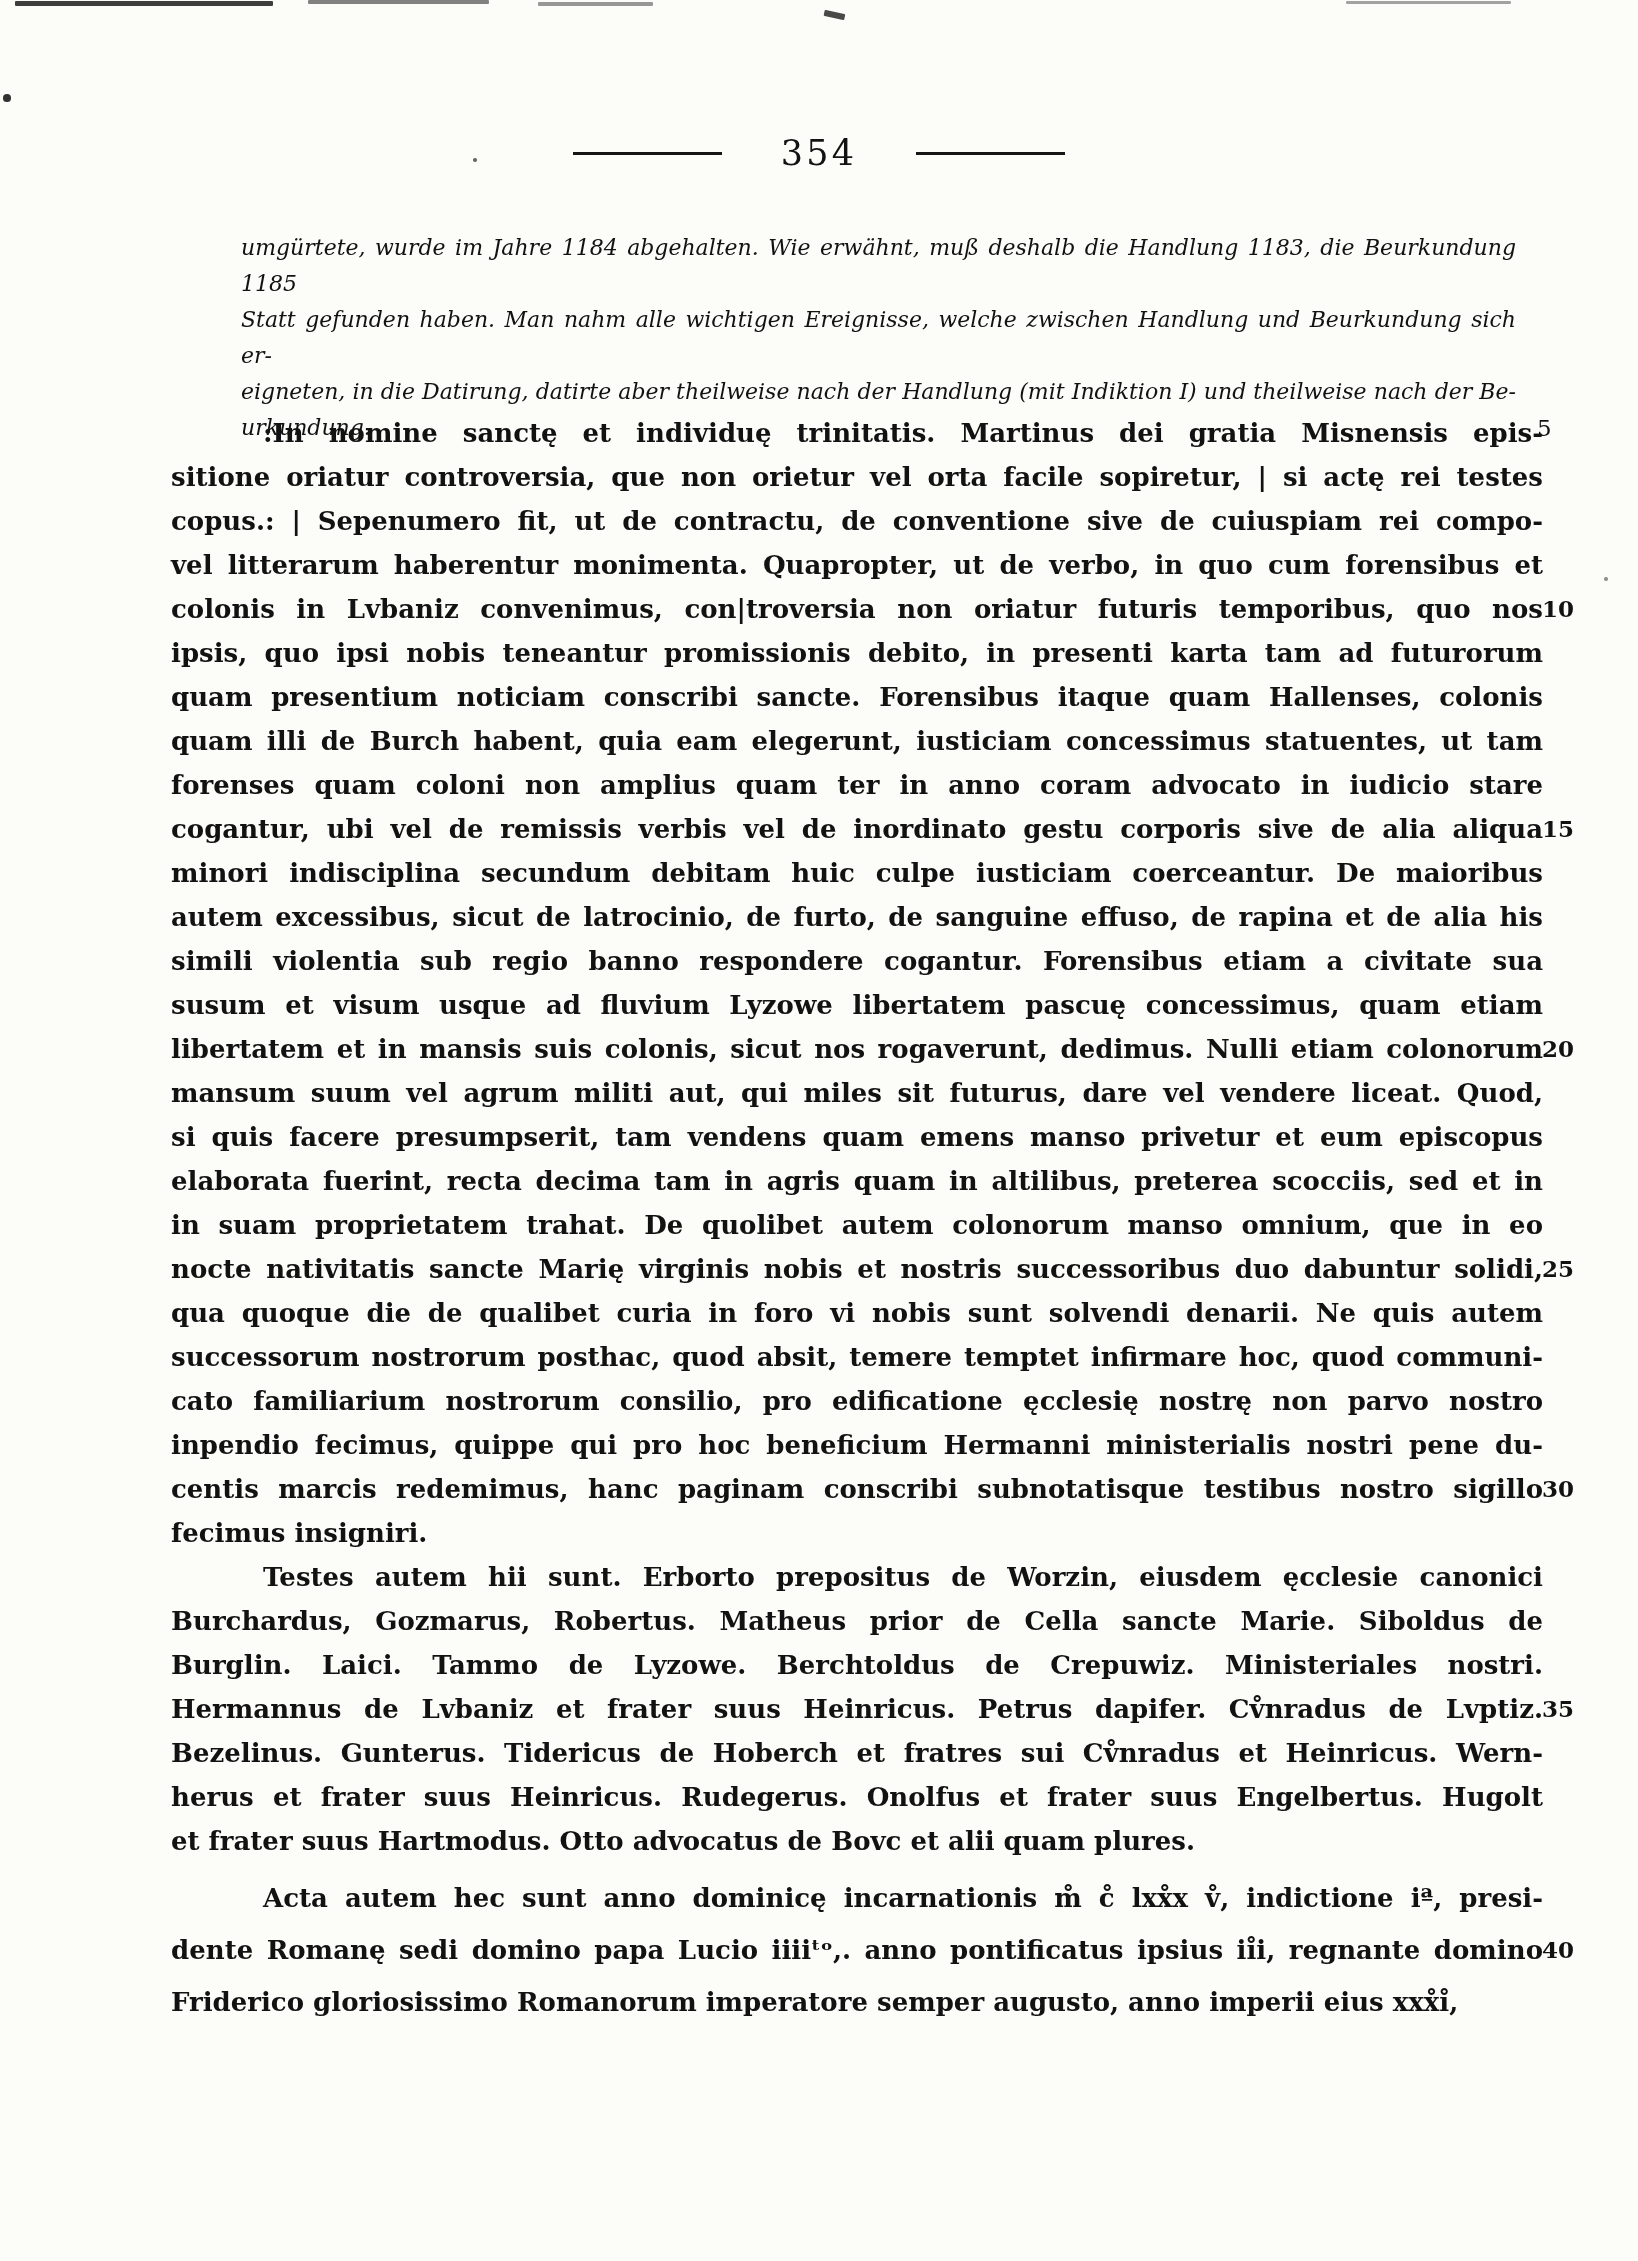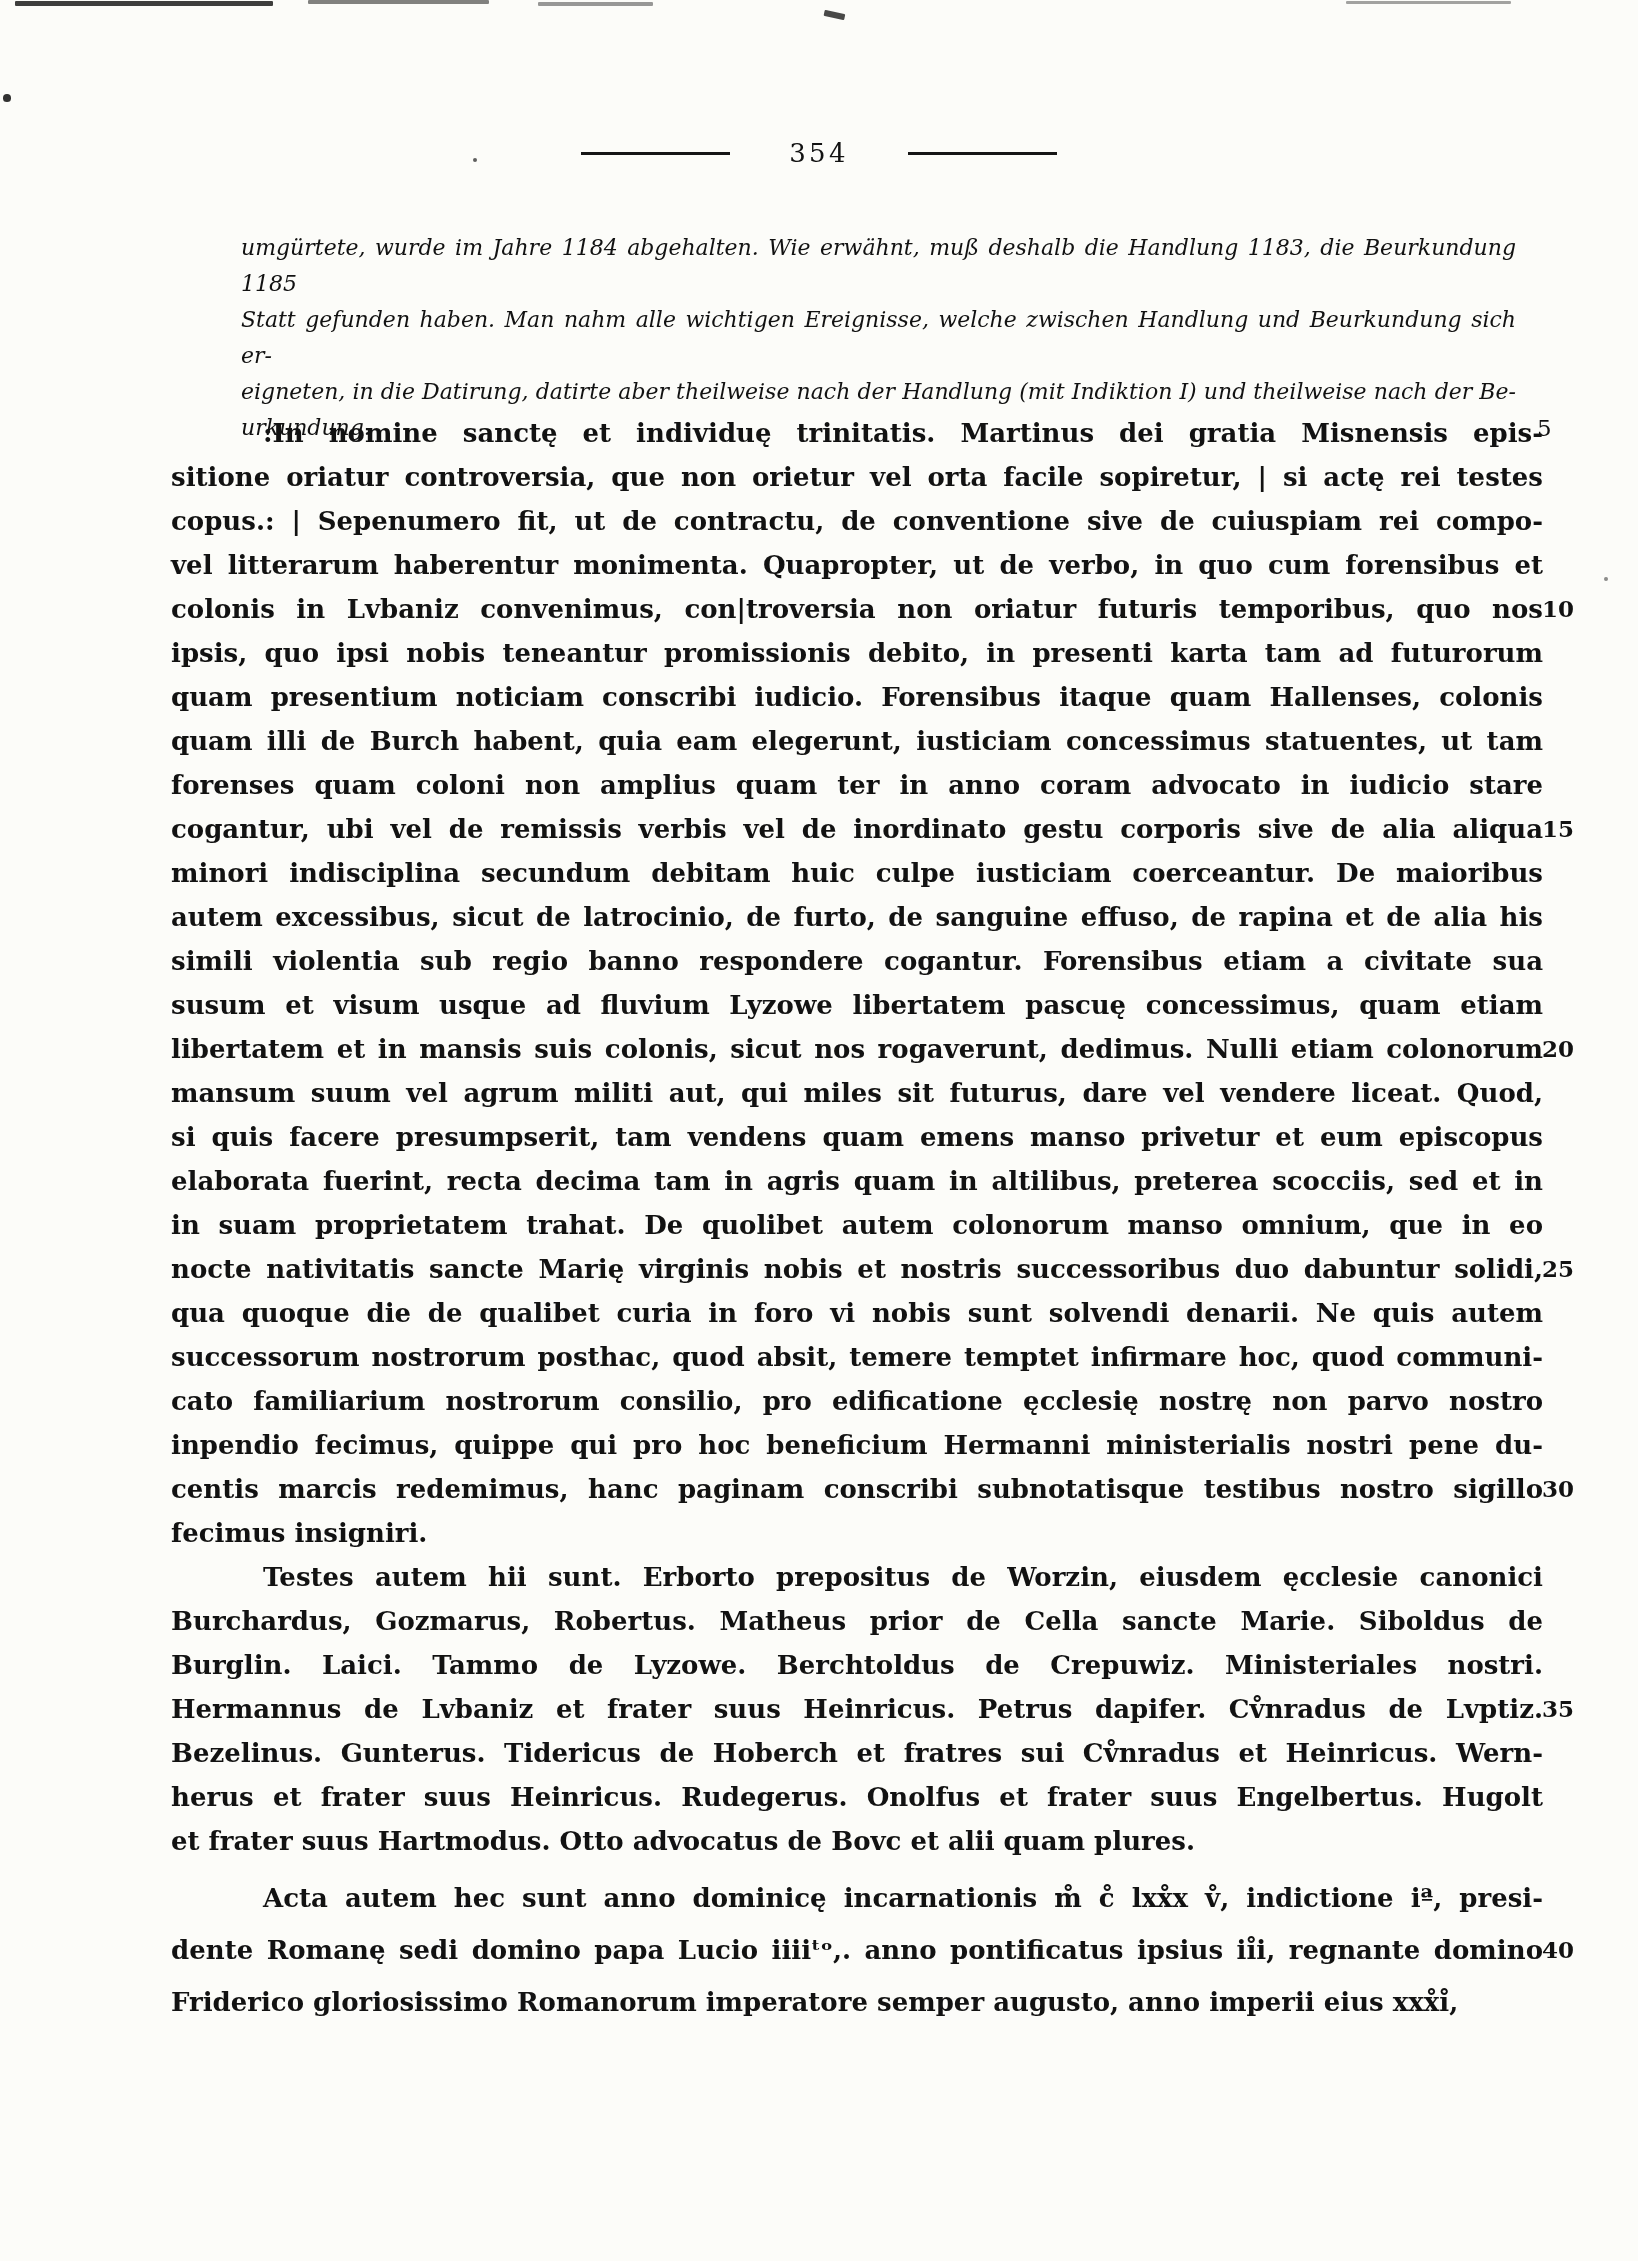--- a/index.html
+++ b/index.html
@@ -17,21 +17,21 @@
   .n5{left:1346px;top:0.5px;width:165px;height:3.8px;opacity:.4;}
   .n6{left:3.3px;top:94px;width:7.7px;height:7.7px;border-radius:50%;opacity:.9;}
   .n7{left:473px;top:158px;width:4.4px;height:4.4px;border-radius:50%;opacity:.7;}
   .n8{left:1604px;top:577px;width:3.8px;height:3.8px;border-radius:50%;opacity:.5;}
 
   .header{
     position:absolute;top:136px;left:0;width:100%;
     display:flex;align-items:center;justify-content:center;gap:59px;
   }
   .rule{width:149px;border-top:3.8px solid #161616;height:0;}
-  .pageno{font-size:26px;letter-spacing:3.3px;line-height:35px;}
+  .pageno{font-size:35px;letter-spacing:3.3px;line-height:35px;}
 
   .intro{
     position:absolute;left:241px;top:230px;width:1275px;
     font-style:italic;font-size:22px;
   }
   .intro .tline{line-height:36px;}
   .intro .lnum{right:-70px;}
 
   .main{
     position:absolute;left:171px;top:411px;width:1372px;
@@ -87,21 +87,21 @@
   <div class="para">
     <div class="tline indent">:In nomine sanctę et individuę trinitatis. Martinus dei gratia Misnensis epis-</div>
     <div class="tline">sitione oriatur controversia, que non orietur vel orta facile sopiretur, | si actę rei testes</div>
     <div class="tline">copus.: | Sepenumero fit, ut de contractu, de conventione sive de cuiuspiam rei compo-</div>
     <div class="tline">vel litterarum haberentur monimenta. Quapropter, ut de verbo, in quo cum forensibus et</div>
     <div class="tline">
       <span>colonis in Lvbaniz convenimus, con|troversia non oriatur futuris temporibus, quo nos</span>
       <span class="lnum">10</span>
     </div>
     <div class="tline">ipsis, quo ipsi nobis teneantur promissionis debito, in presenti karta tam ad futurorum</div>
-    <div class="tline">quam presentium noticiam conscribi iudicio. Forensibus itaque quam Hallenses, colonis</div>
+    <div class="tline">quam presentium noticiam conscribi sancte. Forensibus itaque quam Hallenses, colonis</div>
     <div class="tline">quam illi de Burch habent, quia eam elegerunt, iusticiam concessimus statuentes, ut tam</div>
     <div class="tline">forenses quam coloni non amplius quam ter in anno coram advocato in iudicio stare</div>
     <div class="tline">
       <span>cogantur, ubi vel de remissis verbis vel de inordinato gestu corporis sive de alia aliqua</span>
       <span class="lnum">15</span>
     </div>
     <div class="tline">minori indisciplina secundum debitam huic culpe iusticiam coerceantur. De maioribus</div>
     <div class="tline">autem excessibus, sicut de latrocinio, de furto, de sanguine effuso, de rapina et de alia his</div>
     <div class="tline">simili violentia sub regio banno respondere cogantur. Forensibus etiam a civitate sua</div>
     <div class="tline">susum et visum usque ad fluvium Lyzowe libertatem pascuę concessimus, quam etiam</div>

